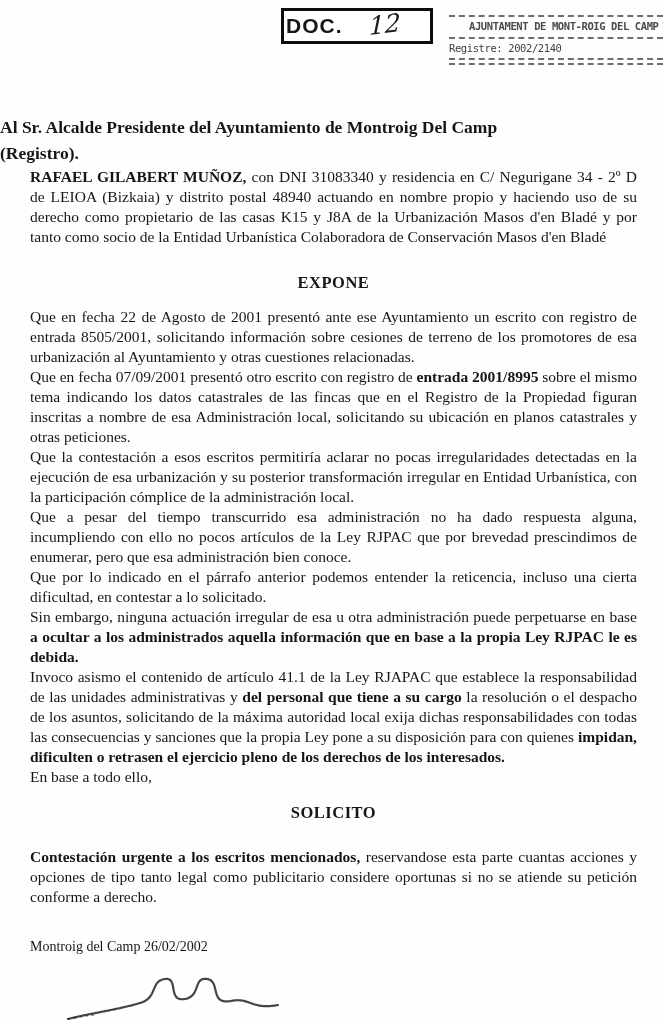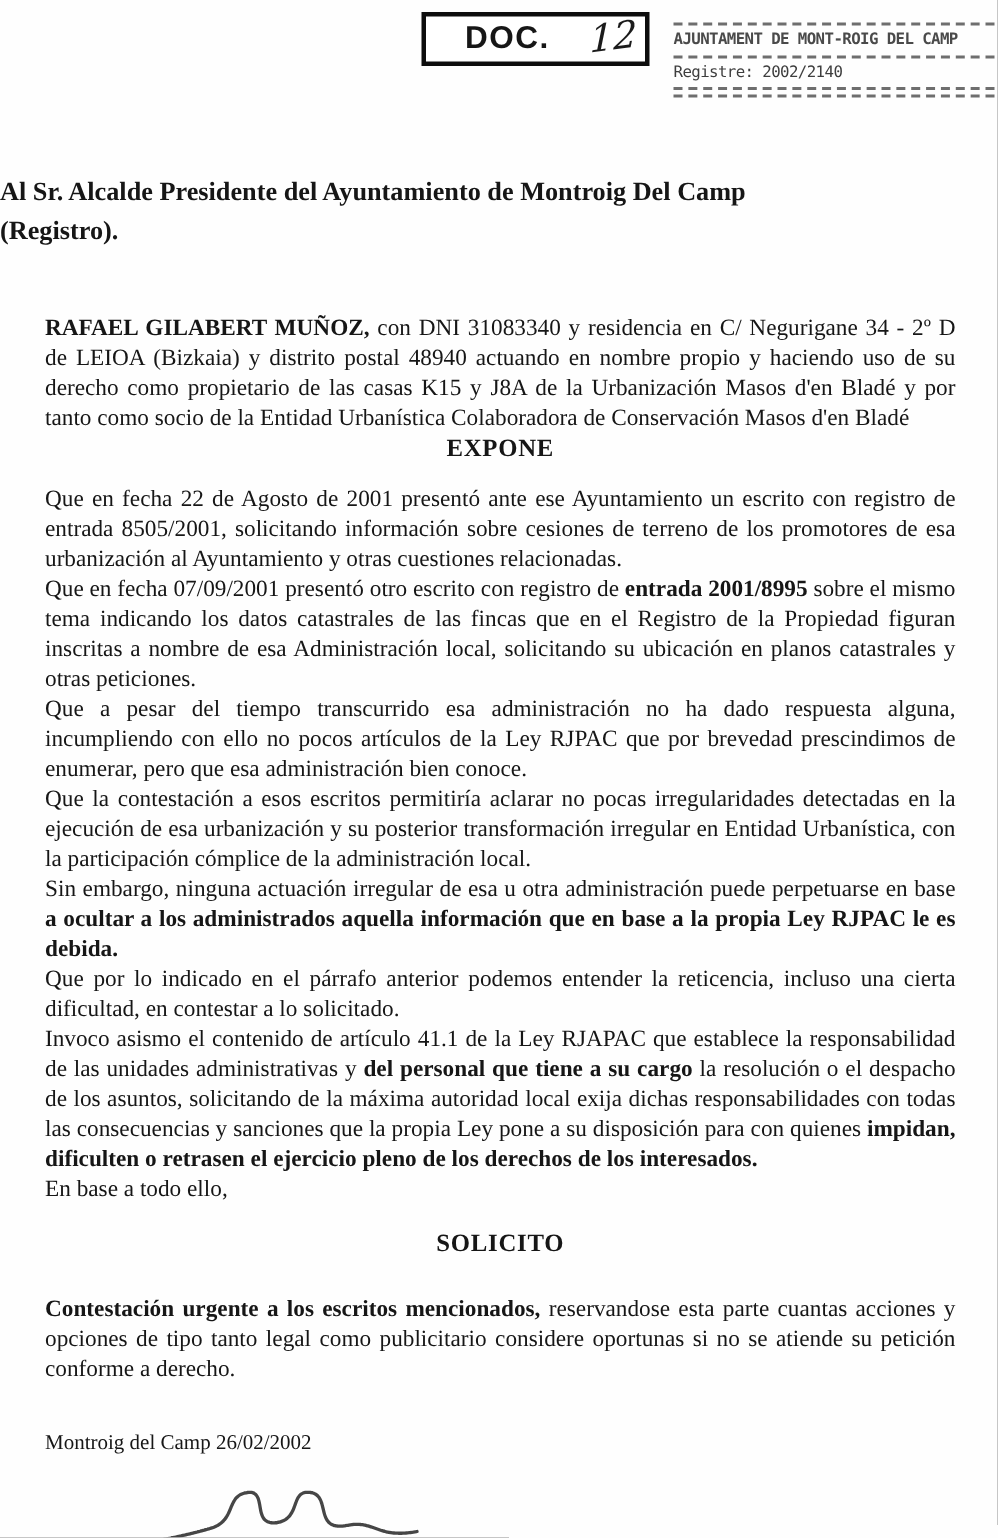--- a/index.html
+++ b/index.html
@@ -6,46 +6,46 @@
   .page {
     width:665px; height:1025px; margin:0 auto; background:#fefefe;
     position:relative; overflow:hidden; box-sizing:border-box;
     font-family:"Liberation Serif", serif; color:#161616;
   }
   
   .header { position:relative; height:98px; }
   .doc-box {
     position:absolute; left:281px; top:8px; width:152px; height:36px;
     border:3px solid #0d0d0d; background:#fff;
-    display:flex; align-items:center; padding:0 26px; gap:26px; box-sizing:border-box;
+    display:flex; align-items:center; padding:0 2px; gap:26px; box-sizing:border-box;
   }
   .doc-label { font-family:"Liberation Sans", sans-serif; font-weight:bold; font-size:21px; letter-spacing:1px; }
   .doc-number {
     font-family:"DejaVu Serif", serif; font-style:italic; font-size:25px;
     transform:rotate(-7deg) skewX(-8deg); display:inline-block; margin-top:-4px; color:#1b1b1b;
   }
   .stamp {
     position:absolute; left:449px; top:12px; width:214px;
     font-family:"DejaVu Sans Mono", monospace; font-size:10.5px; line-height:1.3;
     color:#3e3e3e; letter-spacing:-0.4px;
   }
   .stamp .dash { border:0; border-top:2px dashed #6e6e6e; margin:3px 0; }
   .stamp-line { white-space:nowrap; }
-  .stamp-org { font-weight:bold; color:#4a4a4a; }
+  .stamp-org { font-weight:bold; color:#4a4a4a;margin-left:20px; }
   
   .title {
     margin:16px 0 0; font-size:17.5px; font-weight:bold; line-height:1.5;
   }
   
   .content { padding:0 28px 0 30px; }
   .para { margin:0; text-align:justify; font-size:15.5px; line-height:20px; }
   .para .b { font-weight:bold; }
-  .intro { margin-top:42px; }
+  .intro { }
   .section-heading {
-    margin:0 0 14px; text-align:center; font-size:16.5px; font-weight:bold; letter-spacing:0.5px;
+    margin:26px 0 14px; text-align:center; font-size:16.5px; font-weight:bold; letter-spacing:0.5px;
   }
   .section-heading.solicito { margin:16px 0 24px; }
   
   .place-date { margin-top:32px; font-size:14px; }
   .signature-block { position:relative; height:86px; margin-top:4px; }
   .signature-svg { position:absolute; left:34px; top:0; }
 </style>
 </head>
 <body>
 
@@ -72,24 +72,24 @@
   </h1>
 
   <div class="content">
 
     <p class="para intro"><span class="b">RAFAEL GILABERT MUÑOZ,</span><span> con DNI 31083340 y residencia en C/ Negurigane 34 - 2º D de LEIOA (Bizkaia) y distrito postal 48940 actuando en nombre propio y haciendo uso de su derecho como propietario de las casas K15 y J8A de la Urbanización Masos d'en Bladé y por tanto como socio de la Entidad Urbanística Colaboradora de Conservación Masos d'en Bladé</span></p>
 
     <h2 class="section-heading">EXPONE</h2>
 
     <p class="para"><span>Que en fecha 22 de Agosto de 2001 presentó ante ese Ayuntamiento un escrito con registro de entrada 8505/2001, solicitando información sobre cesiones de terreno de los promotores de esa urbanización al Ayuntamiento y otras cuestiones relacionadas.</span></p>
     <p class="para"><span>Que en fecha 07/09/2001 presentó otro escrito con registro de </span><span class="b">entrada 2001/8995</span><span> sobre el mismo tema indicando los datos catastrales de las fincas que en el Registro de la Propiedad figuran inscritas a nombre de esa Administración local, solicitando su ubicación en planos catastrales y otras peticiones.</span></p>
+    <p class="para"><span>Que la contestación a esos escritos permitiría aclarar no pocas irregularidades detectadas en la ejecución de esa urbanización y su posterior transformación irregular en Entidad Urbanística, con la participación cómplice de la administración local.</span></p>
     <p class="para"><span>Que a pesar del tiempo transcurrido esa administración no ha dado respuesta alguna, incumpliendo con ello no pocos artículos de la Ley RJPAC que por brevedad prescindimos de enumerar, pero que esa administración bien conoce.</span></p>
-    <p class="para"><span>Que la contestación a esos escritos permitiría aclarar no pocas irregularidades detectadas en la ejecución de esa urbanización y su posterior transformación irregular en Entidad Urbanística, con la participación cómplice de la administración local.</span></p>
+    <p class="para"><span>Que por lo indicado en el párrafo anterior podemos entender la reticencia, incluso una cierta dificultad, en contestar a lo solicitado.</span></p>
     <p class="para"><span>Sin embargo, ninguna actuación irregular de esa u otra administración puede perpetuarse en base </span><span class="b">a ocultar a los administrados aquella información que en base a la propia Ley RJPAC le es debida.</span></p>
-    <p class="para"><span>Que por lo indicado en el párrafo anterior podemos entender la reticencia, incluso una cierta dificultad, en contestar a lo solicitado.</span></p>
     <p class="para"><span>Invoco asismo el contenido de artículo 41.1 de la Ley RJAPAC que establece la responsabilidad de las unidades administrativas y </span><span class="b">del personal que tiene a su cargo</span><span> la resolución o el despacho de los asuntos, solicitando de la máxima autoridad local exija dichas responsabilidades con todas las consecuencias y sanciones que la propia Ley pone a su disposición para con quienes </span><span class="b">impidan, dificulten o retrasen el ejercicio pleno de los derechos de los interesados.</span></p>
     <p class="para"><span>En base a todo ello,</span></p>
 
     <h2 class="section-heading solicito">SOLICITO</h2>
 
     <p class="para"><span class="b">Contestación urgente a los escritos mencionados,</span><span> reservandose esta parte cuantas acciones y opciones de tipo tanto legal como publicitario considere oportunas si no se atiende su petición conforme a derecho.</span></p>
 
     <p class="place-date">Montroig del Camp 26/02/2002</p>
 
     <div class="signature-block">

